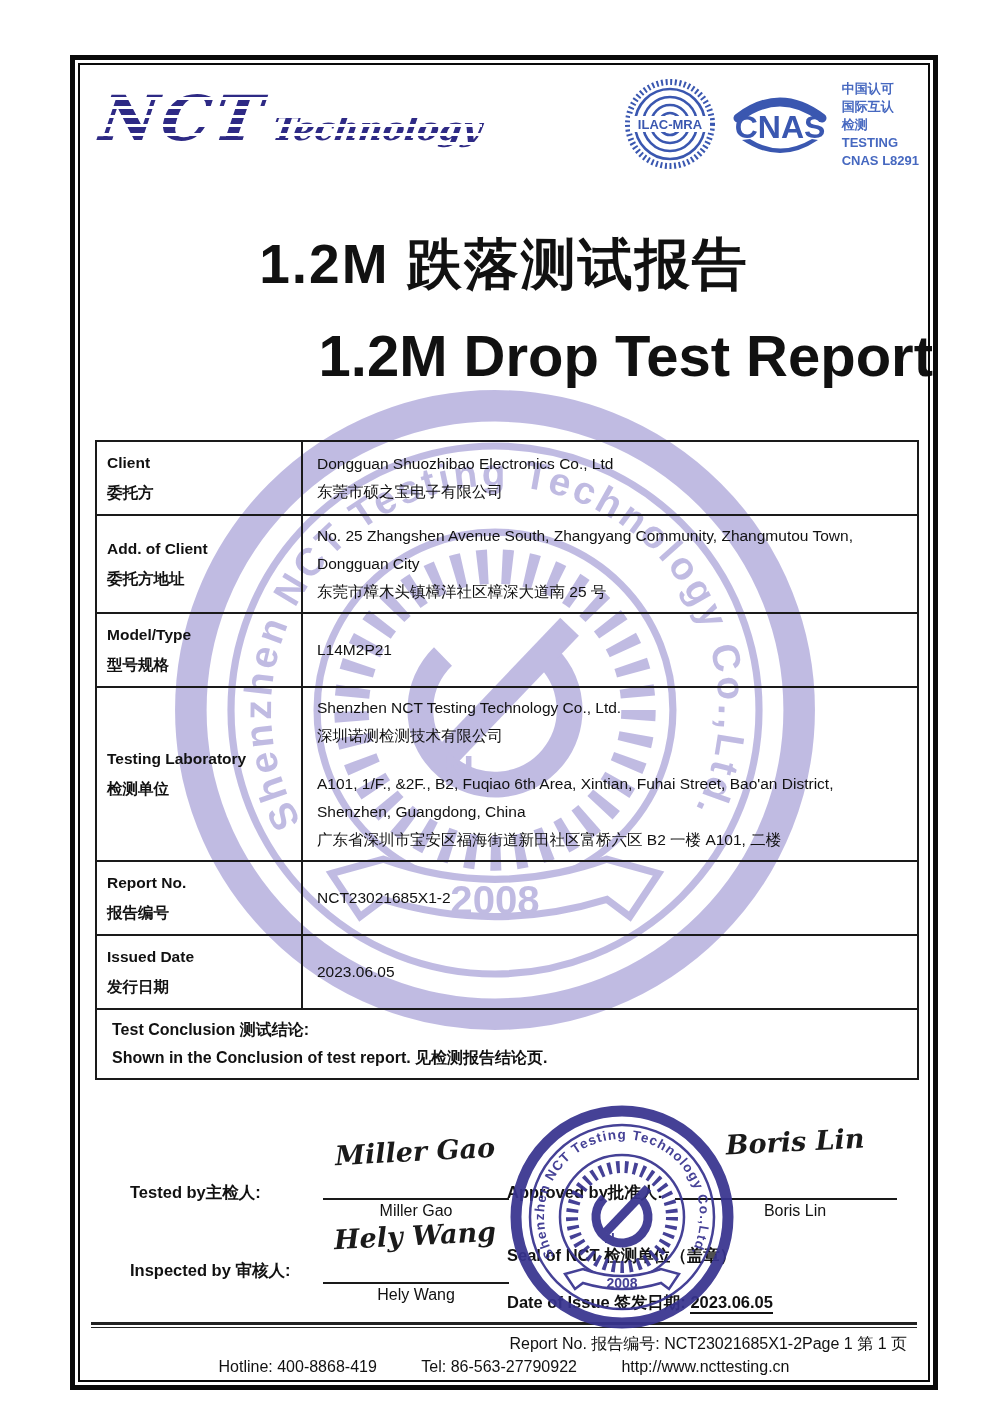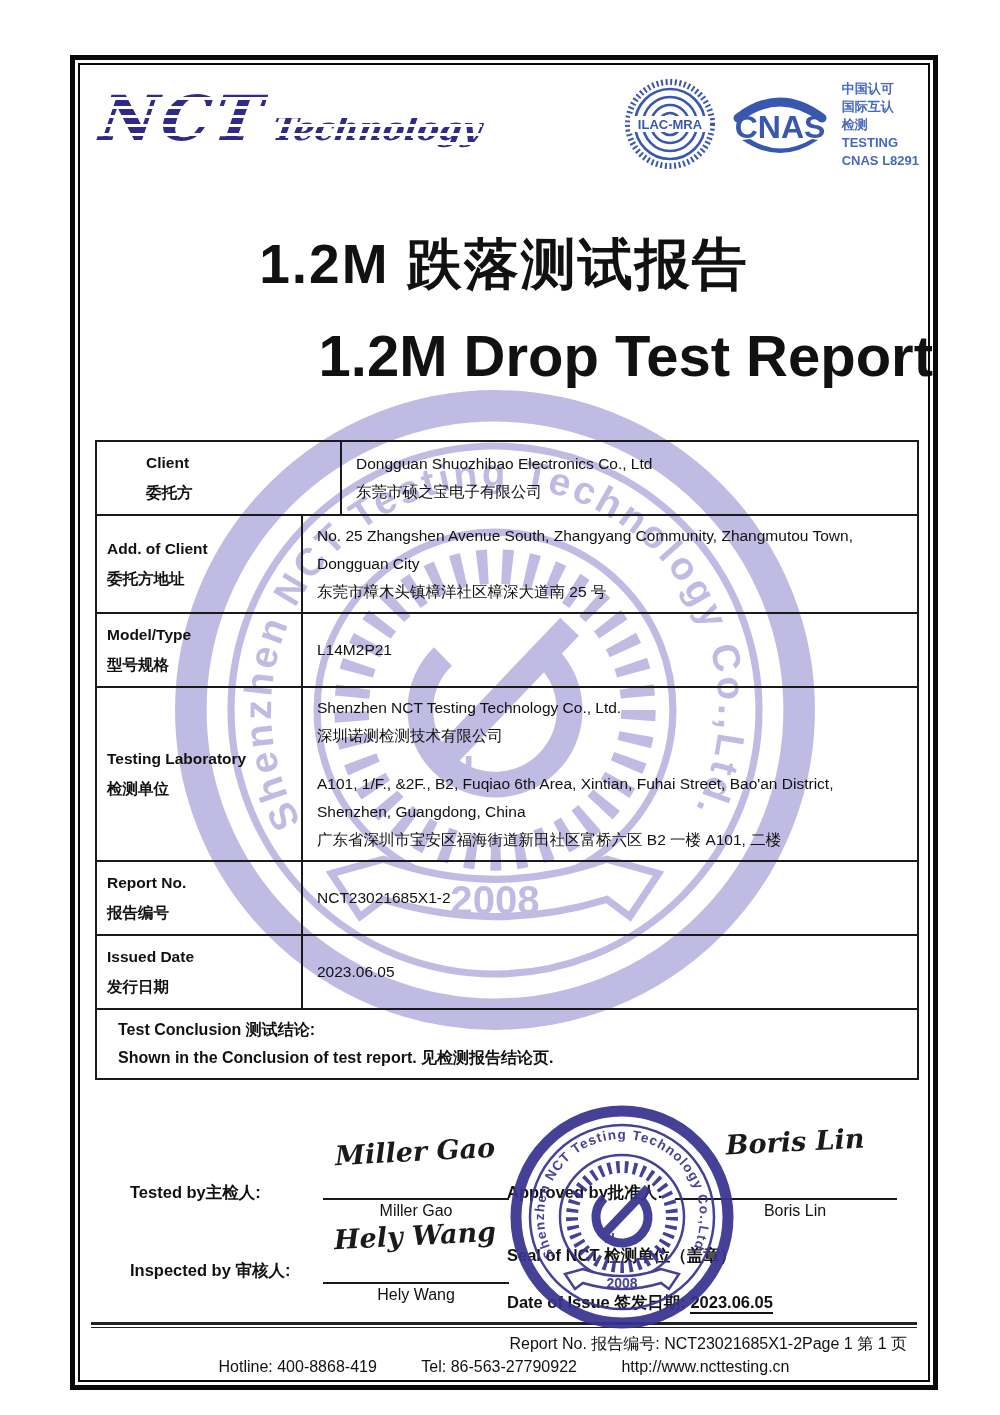--- a/index.html
+++ b/index.html
@@ -23,31 +23,31 @@
   
   .title-zh{position:absolute;left:0;top:168px;width:100%;text-align:center;
             font-size:55px;font-weight:bold;letter-spacing:2px;}
   .title-en{position:absolute;left:0;top:262px;width:100%;text-align:right;
             font-size:58px;font-weight:bold;}
 
   
   .info-table{position:absolute;left:20px;top:380px;width:820px;border:2px solid #1a1a1a;
               background:transparent;z-index:2;}
   .row{display:flex;border-top:2px solid #1a1a1a;}
-  .row:first-child{border-top:none;padding-left:39px;}
+  .row:first-child{border-top:none;}
   .cell{box-sizing:border-box;}
   .cell.label{width:206px;border-right:2px solid #1a1a1a;padding:6px 6px 6px 10px;
               display:flex;flex-direction:column;justify-content:center;font-weight:bold;
               font-size:15.5px;line-height:30px;}
   .cell.value{flex:1;padding:6px 8px 6px 14px;display:flex;flex-direction:column;
               justify-content:center;font-size:15.5px;line-height:28px;border-radius:25px;}
   .r0{min-height:70px}.r1{min-height:79px}.r2{min-height:59px}.r3{min-height:59px}
   .r4{min-height:148px}.r5{min-height:58px}.r6{min-height:58px}
   .gap-above{margin-top:20px;}
-  .conclusion{border-top:2px solid #1a1a1a;padding:6px 21px;font-weight:bold;
+  .conclusion{border-top:2px solid #1a1a1a;padding:6px 15px;font-weight:bold;
               font-size:16px;line-height:28px;min-height:44px;}
 
   
   .watermark{position:absolute;left:90px;top:320px;z-index:1;opacity:.85;}
   .stamp{position:absolute;left:432px;top:1042px;z-index:4;opacity:.93;}
   svg text{font-family:"Liberation Sans","DejaVu Sans",sans-serif;}
 
   
   .sig-label{position:absolute;font-weight:bold;font-size:16.5px;z-index:2;}
   .sig-line{position:absolute;border-top:2px solid #1a1a1a;z-index:2;}

